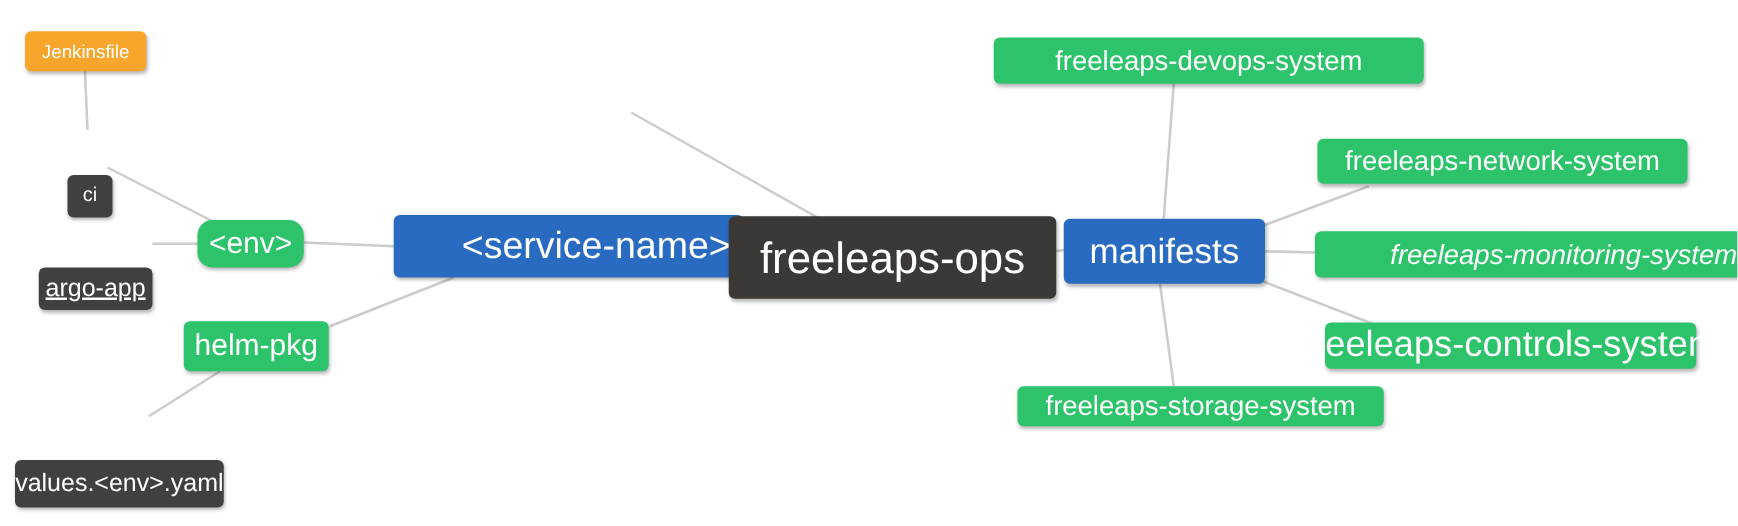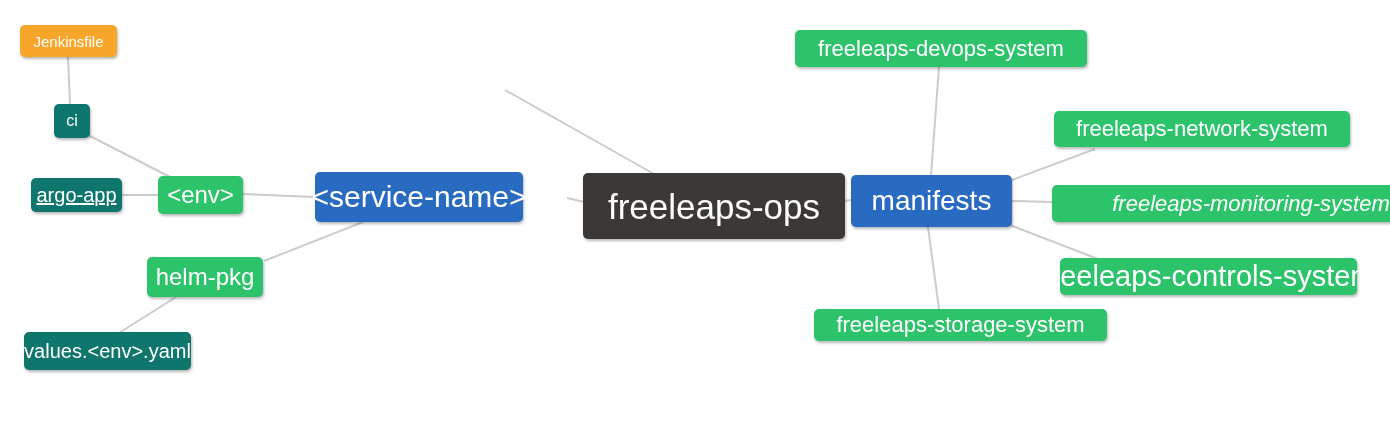--- a/index.html
+++ b/index.html
@@ -30,21 +30,21 @@
     justify-content:center;
     color:#ffffff;
     border-radius:5px;
     box-shadow:1px 2px 3px rgba(0,0,0,0.28);
     white-space:nowrap;
     cursor:default;
     line-height:1;
   }
   .c-blue  {background:#2A6BC2;}
   .c-green {background:#2CC36B;}
-  .c-red   {background:#0f766e;}
+  .c-red   {background:#404040;margin-top:36px;}
   .c-amber {background:#F8A62B;}
   .c-dark  {background:#3B3835;}
 </style>
 </head>
 <body>
 
 <div class="canvas">
 
   <svg class="edges" viewBox="0 0 1390 421">
     <line x1="68" y1="57" x2="70" y2="104"></line>
@@ -59,25 +59,25 @@
     <line x1="939" y1="67" x2="931" y2="175"></line>
     <line x1="1012" y1="180" x2="1095" y2="149"></line>
     <line x1="1012" y1="201" x2="1052" y2="202"></line>
     <line x1="1010" y1="225" x2="1098" y2="259"></line>
     <line x1="928" y1="227" x2="939" y2="309"></line>
   </svg>
 
   <div class="node c-amber" style="left:20px;  top:25px;  width:97px;  height:32px; font-size:15px;">Jenkinsfile</div>
   <div class="node c-red" style="left:54px;  top:104px; width:36px;  height:34px; font-size:16px;">ci</div>
   <div class="node c-red" style="left:31px;  top:178px; width:91px;  height:34px; font-size:20px;text-decoration:underline;">argo-app</div>
-  <div class="node c-green" style="left:158px; top:176px; width:85px;  height:38px; font-size:24px;">&lt;env&gt;</div>
+  <div class="node c-green" style="left:158px; top:176px; width:85px;  height:38px; font-size:24px;border-radius:12px;">&lt;env&gt;</div>
   <div class="node c-green" style="left:147px; top:257px; width:116px; height:40px; font-size:24px;">helm-pkg</div>
-  <div class="node c-red" style="left:24px;   top:332px; width:167px; height:38px; font-size:20px;">values.&lt;env&gt;.yaml</div>
-  <div class="node c-blue" style="left:315px; top:172px; width:208px; height:50px; font-size:30px;">&lt;service-name&gt;</div>
+  <div class="node c-red" style="left:12px;   top:332px; width:167px; height:38px; font-size:20px;">values.&lt;env&gt;.yaml</div>
+  <div class="node c-blue" style="left:315px; top:172px; width:236px; height:50px; font-size:30px;padding-left:44px;">&lt;service-name&gt;</div>
   <div class="node c-dark" style="left:583px; top:173px; width:262px; height:66px; font-size:35px;">freeleaps-ops</div>
   <div class="node c-blue" style="left:851px; top:175px; width:161px; height:52px; font-size:28px;">manifests</div>
-  <div class="node c-green" style="left:795px; top:30px;  width:292px; height:37px; font-size:22px;">freeleaps-devops-system</div>
+  <div class="node c-green" style="left:795px; top:30px;  width:344px; height:37px; font-size:22px;">freeleaps-devops-system</div>
   <div class="node c-green" style="left:1054px;top:111px; width:296px; height:36px; font-size:22px;text-align:center;">freeleaps-network-system</div>
   <div class="node c-green" style="left:1052px;top:185px; width:398px; height:37px; font-size:22px;font-style:italic;">freeleaps-monitoring-system</div>
   <div class="node c-green" style="left:1060px;top:258px; width:297px; height:37px; font-size:29px;">freeleaps-controls-system</div>
   <div class="node c-green" style="left:814px; top:309px; width:293px; height:32px; font-size:22px;">freeleaps-storage-system</div>
 
 </div>
 
 </body></html>

